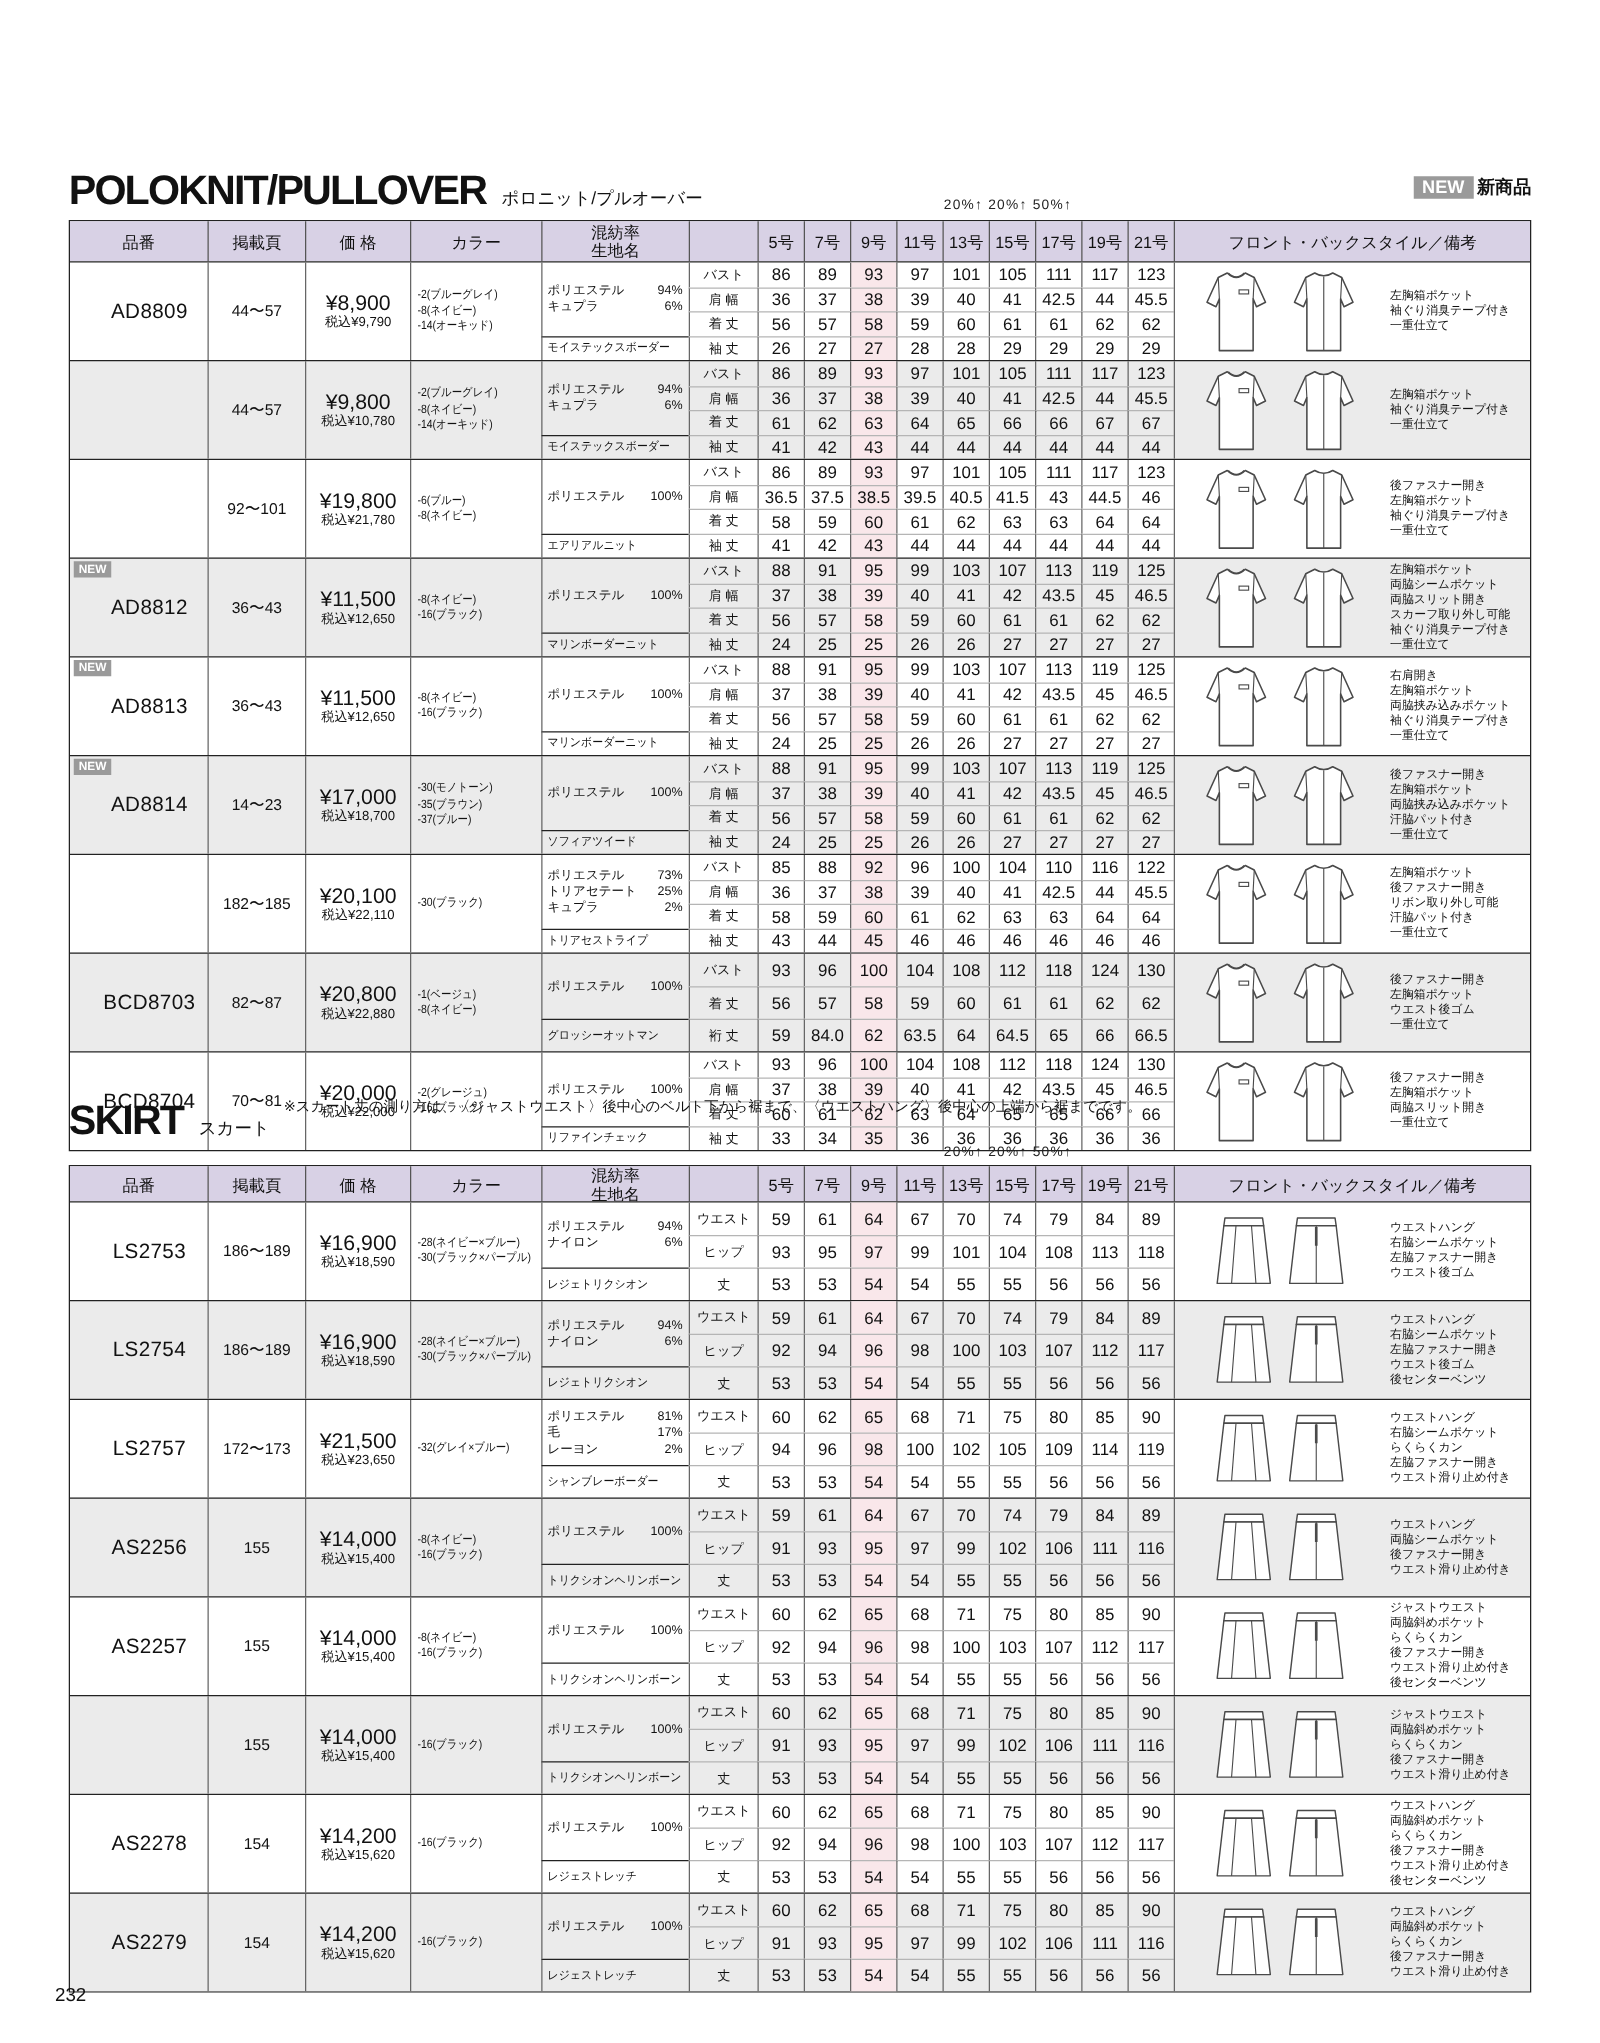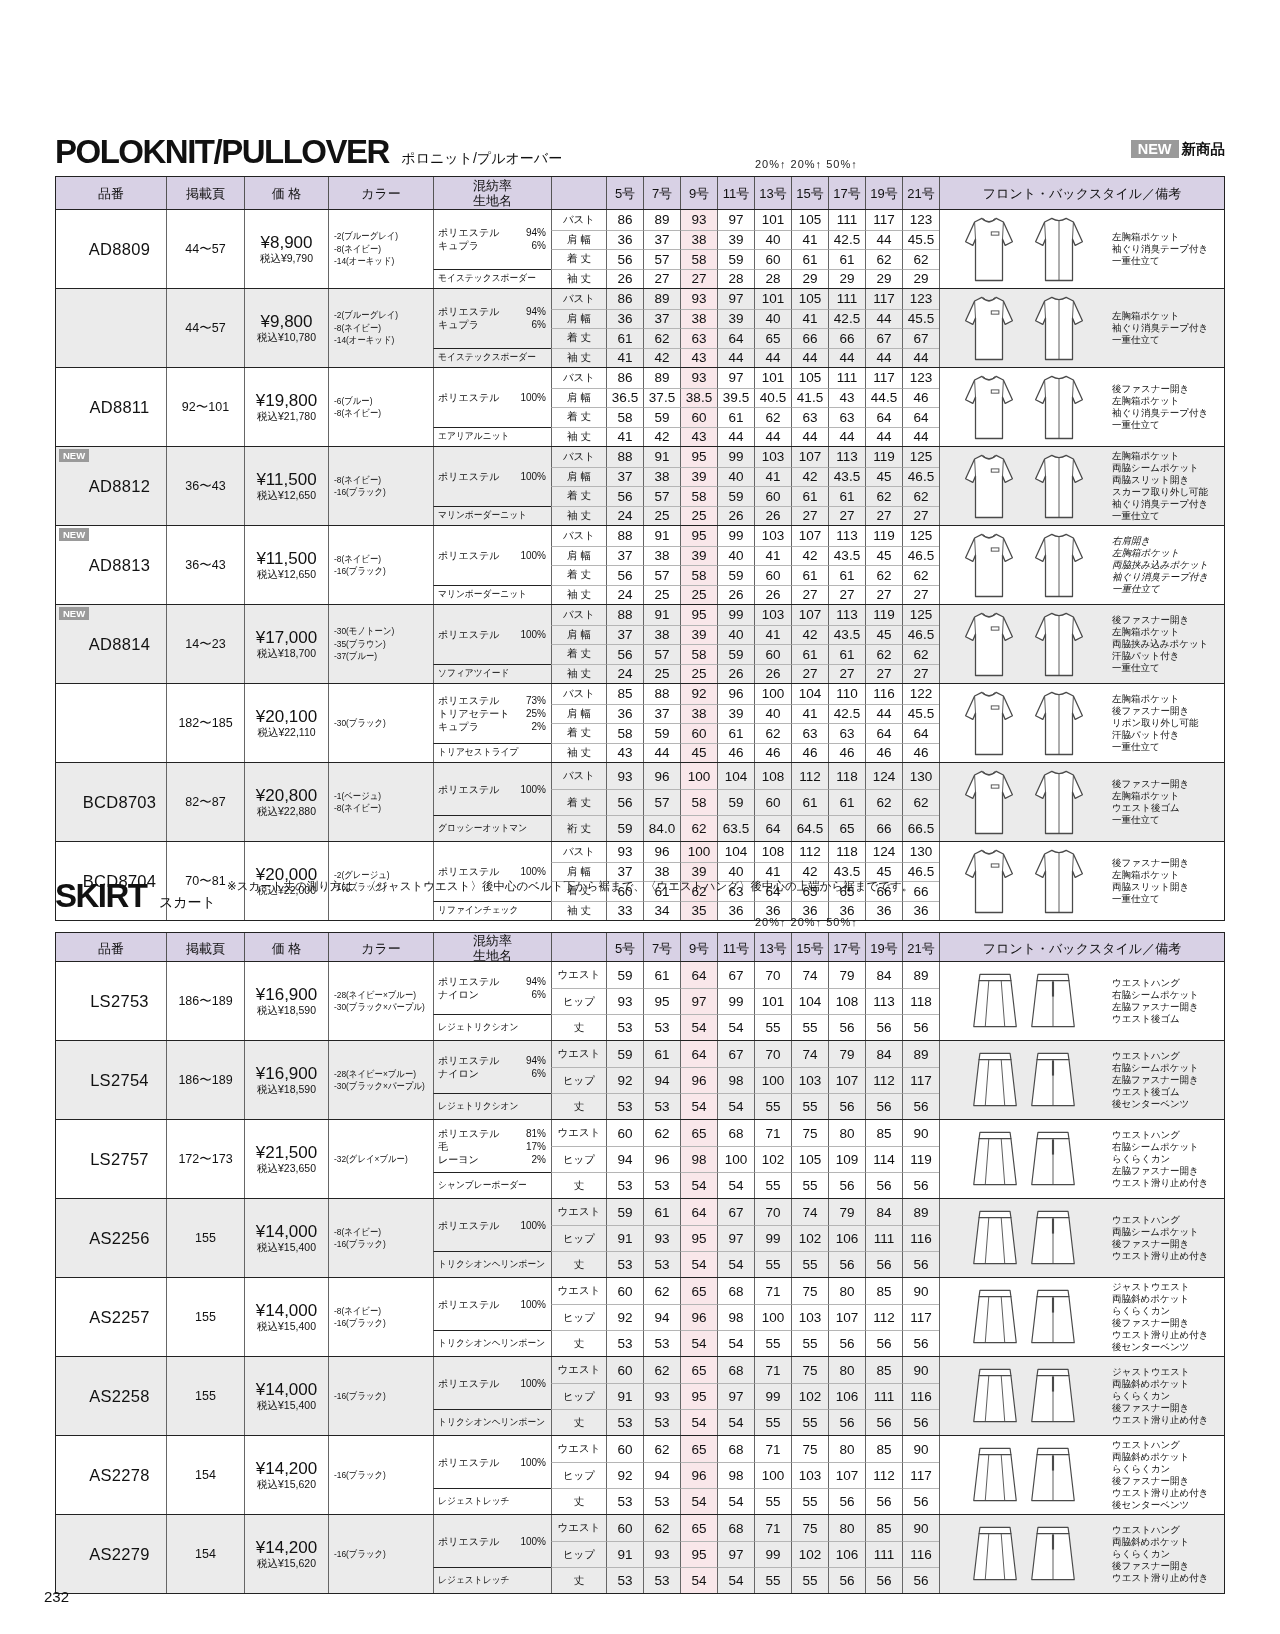--- a/index.html
+++ b/index.html
@@ -277,23 +277,20 @@
               </svg>
             </div>
             <div class="remarks">
               <div class="remark-line">左胸箱ポケット</div>
               <div class="remark-line">袖ぐり消臭テープ付き</div>
               <div class="remark-line">一重仕立て</div>
             </div>
           </div>
         </div>
         <div class="trow prow" style="grid-template-rows: repeat(4, minmax(17.5px, auto));">
-          <div class="cell c-code first" style="grid-area: 1 / 1 / -1;">
-            <div class="codetxt">AD8811</div>
-          </div>
           <div class="cell c-pages" style="grid-area: 1 / 2 / -1;">92〜101</div>
           <div class="cell c-price" style="grid-area: 1 / 3 / -1;">
             <div class="price-main">¥19,800</div>
             <div class="price-tax">税込¥21,780</div>
           </div>
           <div class="cell c-colors" style="grid-area: 1 / 4 / -1;">
             <div class="color-line">-6(ブルー)</div>
             <div class="color-line">-8(ネイビー)</div>
           </div>
           <div class="cell c-blend" style="grid-area: 1 / 5 / 4;">
@@ -500,21 +497,21 @@
           <div class="cell c-mlabel bt" style="grid-area: 4 / 6;">袖 丈</div>
           <div class="cell c-val bt" style="grid-area: 4 / 7;">24</div>
           <div class="cell c-val bt" style="grid-area: 4 / 8;">25</div>
           <div class="cell c-val bt pink" style="grid-area: 4 / 9;">25</div>
           <div class="cell c-val bt" style="grid-area: 4 / 10;">26</div>
           <div class="cell c-val bt" style="grid-area: 4 / 11;">26</div>
           <div class="cell c-val bt" style="grid-area: 4 / 12;">27</div>
           <div class="cell c-val bt" style="grid-area: 4 / 13;">27</div>
           <div class="cell c-val bt" style="grid-area: 4 / 14;">27</div>
           <div class="cell c-val bt" style="grid-area: 4 / 15;">27</div>
-          <div class="cell c-style" style="grid-area: 1 / 16 / -1; font-style: italic;">
+          <div class="cell c-style" style="grid-area: 1 / 16 / -1;">
             <div class="garms">
               <svg class="garm top">
                 <use href="#g-top-front"></use>
               </svg>
               <svg class="garm top">
                 <use href="#g-top-back"></use>
               </svg>
             </div>
             <div class="remarks">
               <div class="remark-line">右肩開き</div>
@@ -1231,23 +1228,20 @@
               <div class="remark-line">ジャストウエスト</div>
               <div class="remark-line">両脇斜めポケット</div>
               <div class="remark-line">らくらくカン</div>
               <div class="remark-line">後ファスナー開き</div>
               <div class="remark-line">ウエスト滑り止め付き</div>
               <div class="remark-line">後センターベンツ</div>
             </div>
           </div>
         </div>
         <div class="trow prow alt" style="grid-template-rows: repeat(3, minmax(26px, auto));">
-          <div class="cell c-code first" style="grid-area: 1 / 1 / -1;">
-            <div class="codetxt">AS2258</div>
-          </div>
           <div class="cell c-pages" style="grid-area: 1 / 2 / -1;">155</div>
           <div class="cell c-price" style="grid-area: 1 / 3 / -1;">
             <div class="price-main">¥14,000</div>
             <div class="price-tax">税込¥15,400</div>
           </div>
           <div class="cell c-colors" style="grid-area: 1 / 4 / -1;">
             <div class="color-line">-16(ブラック)</div>
           </div>
           <div class="cell c-blend" style="grid-area: 1 / 5 / 3;">
             <div class="blend-line">

